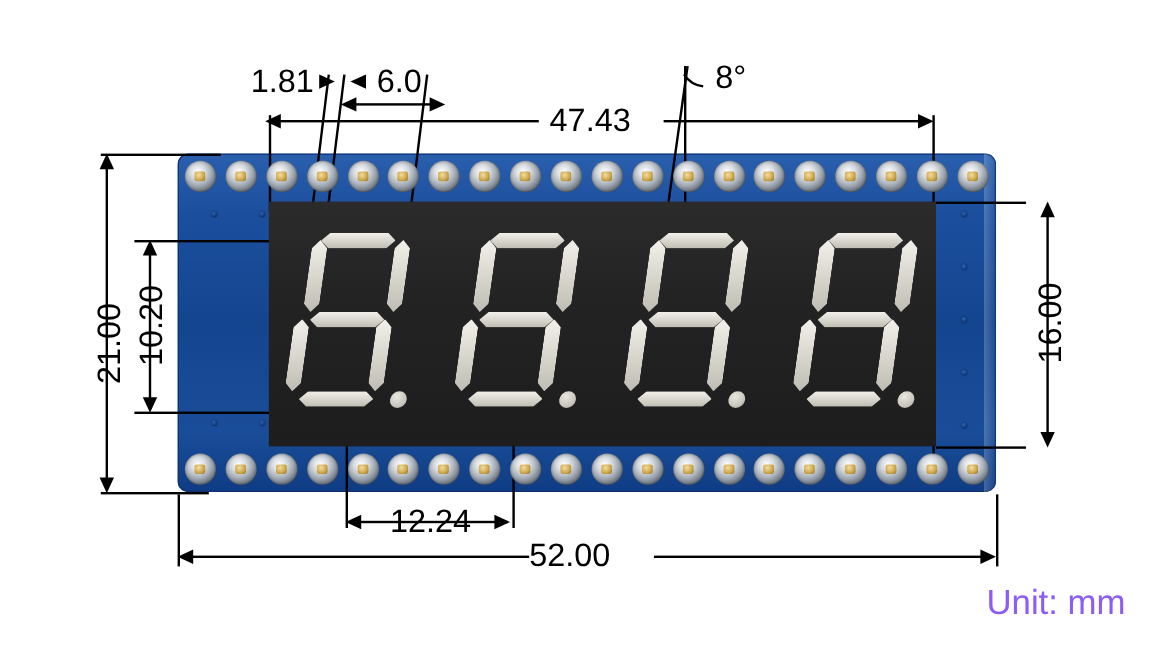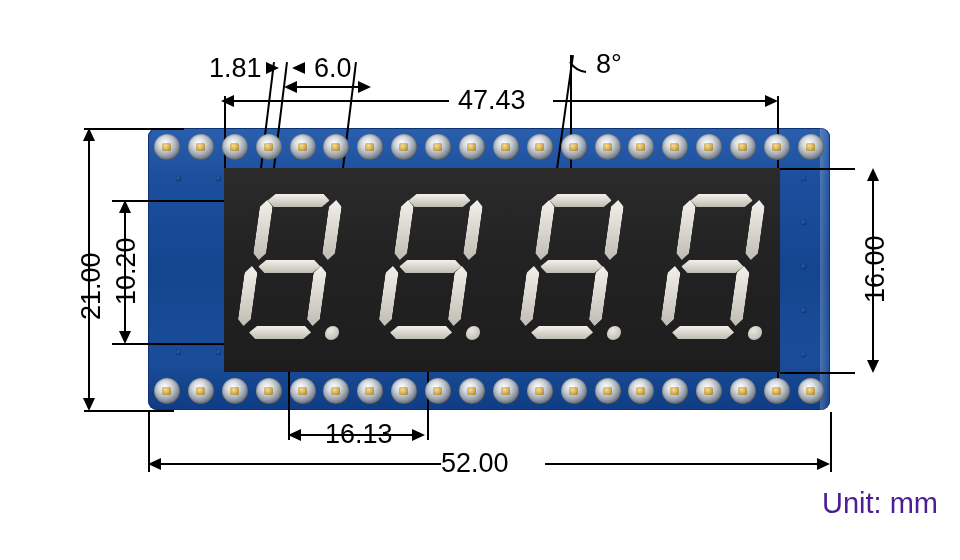--- a/index.html
+++ b/index.html
@@ -163,21 +163,21 @@
     border-radius: 50%;
     background: radial-gradient(circle at 38% 32%, #e9e7e0 0%, #c9c6be 60%, #a8a59d 100%);
   }
   .digit-skew { transform: skewX(-8deg); }
 
   #unit {
     position: absolute;
     right: 22px;
     top: 487px;
     font-size: 29px;
-    color: #4c1d95;
+    color: #8b5cf6;
     font-family: "Liberation Sans", sans-serif;
   }
 </style>
 </head>
 <body>
 
 <div id="stage">
 
   <div id="pcb">
     <div class="pad-row top">
@@ -336,21 +336,21 @@
   <div class="vline" style="left:872px; top:173px; height:194px;"></div>
   <div class="arrow arrow-u" style="left:867px; top:168px;"></div>
   <div class="arrow arrow-d" style="left:867px; top:360px;"></div>
   <div class="dimtext vert" style="left:862px; top:303px;">16.00</div>
 
   <div class="vline" style="left:288px; top:355px; height:85px;"></div>
   <div class="vline" style="left:427px; top:355px; height:85px;"></div>
   <div class="hline" style="left:292px; top:434px; width:131px;"></div>
   <div class="arrow arrow-l" style="left:288px; top:429px;"></div>
   <div class="arrow arrow-r" style="left:412px; top:429px;"></div>
-  <div class="dimtext" style="left:325px; top:421px;">16.13</div>
+  <div class="dimtext" style="left:325px; top:421px;">12.24</div>
 
   <div class="vline" style="left:148px; top:412px; height:60px;"></div>
   <div class="vline" style="left:830px; top:412px; height:60px;"></div>
   <div class="hline" style="left:152px; top:463px; width:289px;"></div>
   <div class="hline" style="left:545px; top:463px; width:281px;"></div>
   <div class="arrow arrow-l" style="left:148px; top:458px;"></div>
   <div class="arrow arrow-r" style="left:817px; top:458px;"></div>
   <div class="dimtext" style="left:441px; top:450px;">52.00</div>
 
   <div id="unit">Unit: mm</div>

